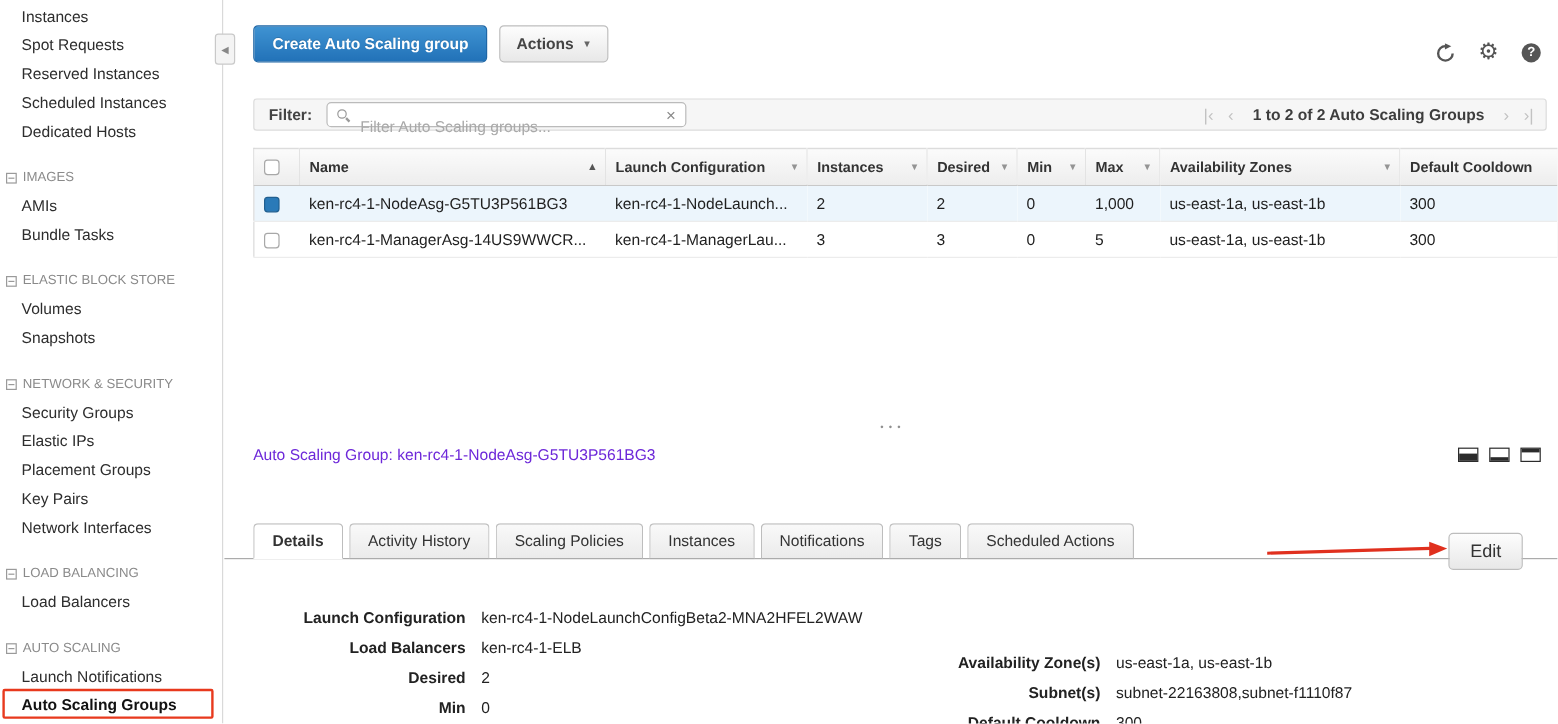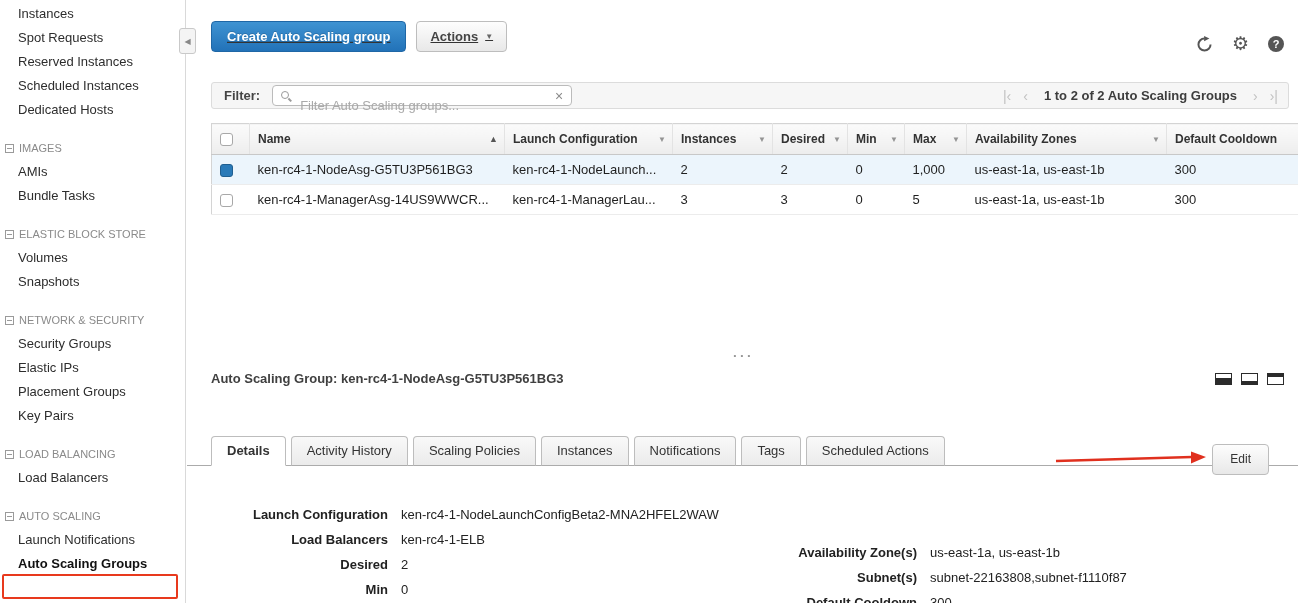--- a/index.html
+++ b/index.html
@@ -21,21 +21,21 @@
   .minus-box::after { content:""; position:absolute; left:1px; right:1px; top:3px; border-top:1px solid #9a9a9a; }
   #collapse-tab { position:absolute; left:179px; top:28px; width:17px; height:26px; background:#f4f4f4;
     border:1px solid #c9c9c9; border-radius:3px; display:flex; align-items:center; justify-content:center;
     font-size:8px; color:#888; z-index:6; cursor:pointer; }
   #annotation-box { position:absolute; left:2px; top:574px; width:176px; height:25px;
     border:2px solid #e8391d; border-radius:2px; pointer-events:none; z-index:5; }
 
   
   #main { position:absolute; left:187px; top:0; width:1111px; height:603px; }
 
-  .toolbar { padding:21px 0 0 24px; display:flex; align-items:center;text-decoration:underline; }
+  .toolbar { padding:21px 0 0 24px; display:flex; align-items:center; }
   .btn { display:inline-flex; align-items:center; border-radius:4px; font-size:13px; cursor:pointer; line-height:15px; }
   .btn-primary { background:linear-gradient(#3f93d2,#2272b8); border:1px solid #1f67a6; color:#fff;
     font-weight:bold; padding:7px 15px; text-shadow:0 -1px 0 rgba(0,0,0,.15); }
   .btn-default { background:linear-gradient(#fdfdfd,#e8e8e8); border:1px solid #bdbdbd; color:#444;
     padding:7px 13px; margin-left:10px; font-weight:bold; }
   .btn-default .caret { font-size:8px; color:#666; margin-left:7px; }
 
   .top-icons { position:absolute; top:35px; right:14px; display:flex; align-items:center; gap:19px; }
   .gear-glyph { font-size:19px; color:#555; cursor:pointer; line-height:18px; }
   .help-circle { width:16px; height:16px; border-radius:50%; background:#555; color:#fff; font-size:11px;
@@ -72,36 +72,36 @@
   .cb { width:13px; height:13px; border:1px solid #a8a8a8; border-radius:3px; background:#fff;
     display:inline-block; vertical-align:middle; cursor:pointer; }
   .cb.checked { background:#2a7ab8; border-color:#205f90; }
 
   .spacer { height:135px; }
   .splitter { height:12px; text-align:center; color:#8f8f8f; font-size:8px; letter-spacing:1px;
     line-height:12px; cursor:row-resize; }
 
   .details { position:relative; }
   .details-head { display:flex; align-items:center; padding:8px 14px 0 24px; }
-  .details-title { font-weight:bold; font-size:13px; color:#404040; line-height:18px; }
+  .details-title { font-weight:normal; font-size:13px; color:#6d28d9; line-height:18px; }
   .pane-icons { margin-left:auto; display:flex; gap:9px; align-items:center; }
   .pane { width:17px; height:12px; border:1px solid #2b2b2b; position:relative; background:#fff; cursor:pointer; }
   .pane::after { content:""; position:absolute; left:0; right:0; bottom:0; background:#2b2b2b; }
   .pane.half::after { height:6px; }
   .pane.strip::after { height:3px; }
   .pane.top::after { bottom:auto; top:0; height:3px; }
 
   .tabbar { display:flex; align-items:flex-end; margin-top:20px; padding-left:24px; border-bottom:1px solid #ababab; }
   .tab { border:1px solid #bdbdbd; border-radius:4px 4px 0 0; background:linear-gradient(#f9f9f9,#ebebeb);
     padding:7px 15px; margin-right:5px; margin-bottom:-1px; font-size:13px; color:#333; cursor:pointer;
     border-bottom:1px solid #ababab; line-height:14px; white-space:nowrap;margin-top:28px; }
   .tab.active { background:#fff; font-weight:bold; border-bottom:1px solid #fff; }
 
   .edit-btn { position:absolute; right:29px; top:82px; background:linear-gradient(#fdfdfd,#e8e8e8);
-    border:1px solid #bdbdbd; border-radius:4px; padding:7px 17px; font-size:12px; color:#333;
+    border:1px solid #bdbdbd; border-radius:4px; padding:7px 17px; font-size:15px; color:#333;
     cursor:pointer; line-height:15px; }
   .annotation-arrow { position:absolute; left:868px; top:88px; pointer-events:none; }
 
   .fields { display:flex; padding:41px 0 0 24px; }
   .fcol-left { width:532px; flex:0 0 auto; }
   .fcol-right { margin-top:38px; }
   .frow { display:flex; margin-bottom:10px; line-height:15px; }
   .flabel { font-weight:bold; color:#222; text-align:right; padding-right:13px; flex:0 0 auto; }
   .fcol-left .flabel { width:190px; }
   .fcol-right .flabel { width:187px; }
@@ -132,20 +132,21 @@
   <div class="side-link">Snapshots</div>
 
   <div class="side-section">
     <span class="minus-box"></span>
     <span>NETWORK &amp; SECURITY</span>
   </div>
   <div class="side-link">Security Groups</div>
   <div class="side-link">Elastic IPs</div>
   <div class="side-link">Placement Groups</div>
   <div class="side-link">Key Pairs</div>
+  <div class="side-link">Network Interfaces</div>
 
   <div class="side-section">
     <span class="minus-box"></span>
     <span>LOAD BALANCING</span>
   </div>
   <div class="side-link">Load Balancers</div>
 
   <div class="side-section">
     <span class="minus-box"></span>
     <span>AUTO SCALING</span>

